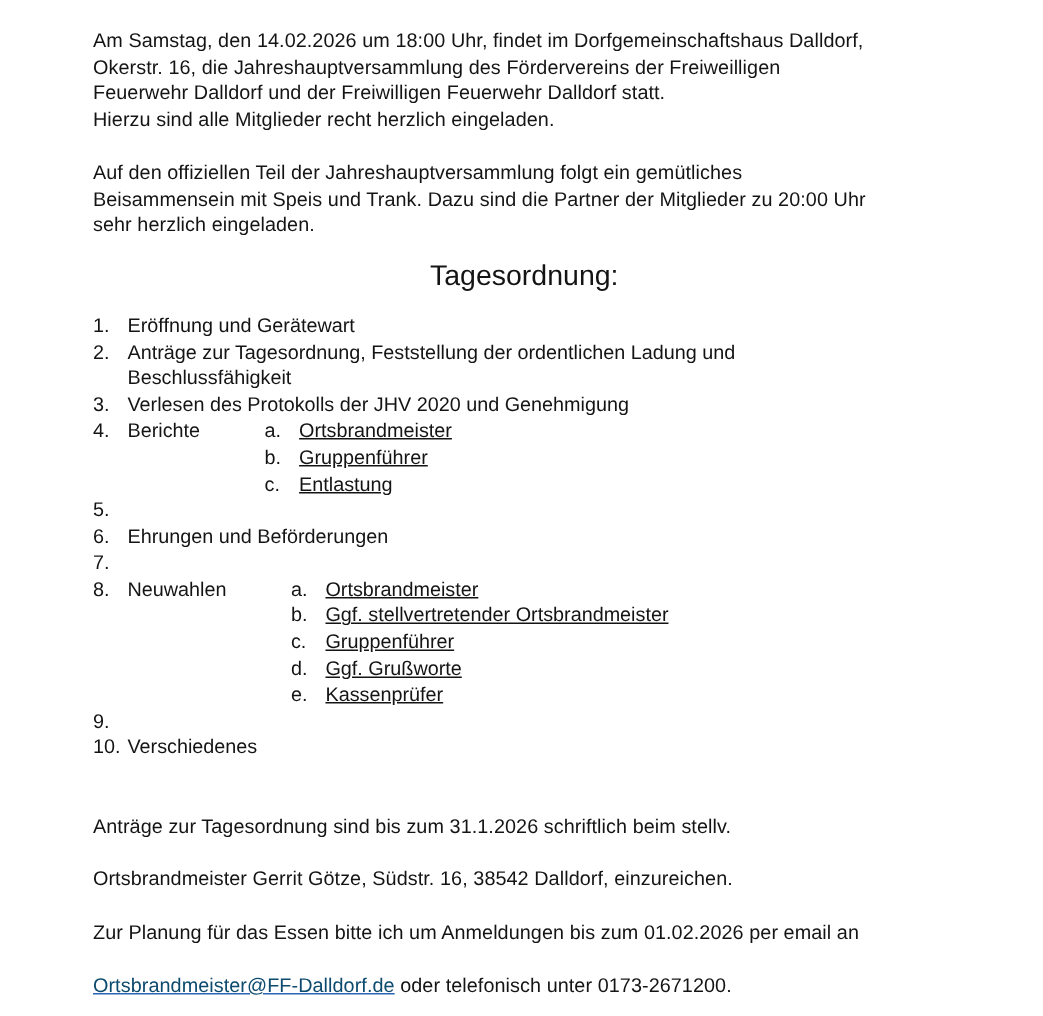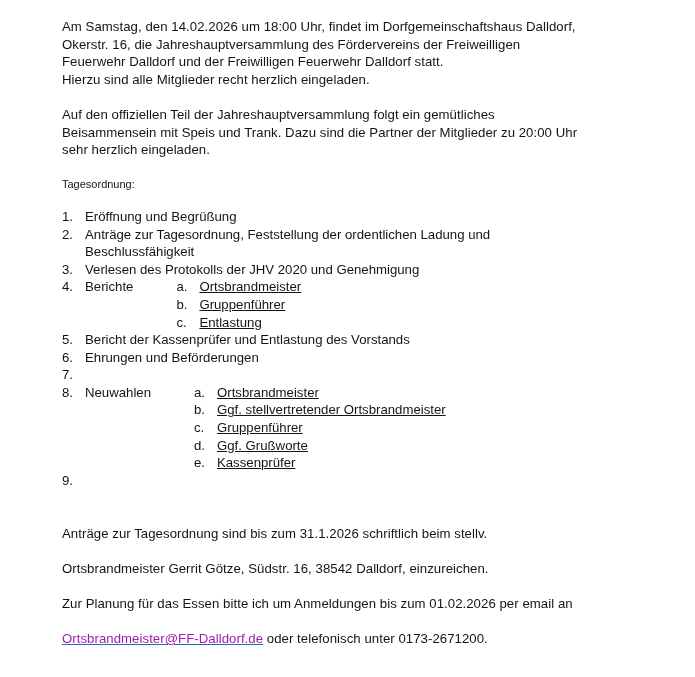--- a/index.html
+++ b/index.html
@@ -27,24 +27,25 @@
     line-height: 17.6px;
     color: #141414;
     margin: 0;
     letter-spacing: 0.05px;
     white-space: pre-line;
   }
   .spacer-para { height: 17.6px; }
   .spacer-half { height: 14px; }
 
   .heading-line {
-    font-size: 11px;
-    line-height: 17.6px;
-    color: #141414;
-    margin: 0;
+    font-size: 19px;
+    line-height: 17.6px;
+    color: #141414;
+    margin: 0;
+    text-align: center;
   }
 
   
   ol.agenda {
     list-style: none;
     margin: 0;
     padding: 0;
   }
   ol.agenda > li {
     display: flex;
@@ -83,21 +84,21 @@
   ol.sub > li .num {
     flex: 0 0 auto;
     width: 23px;
     white-space: pre;
   }
   ol.sub > li .txt { flex: 1 1 auto; text-decoration: underline; }
 
   .item-block { display: block; }
 
   a.maillink {
-    color: #a21caf;
+    color: #0c4a6e;
     text-decoration: underline;
     text-decoration-color: #2a64b4;
   }
 </style>
 </head>
 <body>
 
 <div class="page">
 
   <p class="para">Am Samstag, den 14.02.2026 um 18:00 Uhr, findet im Dorfgemeinschaftshaus Dalldorf,
@@ -114,21 +115,21 @@
   <div class="spacer-para"></div>
 
   <p class="heading-line">Tagesordnung:</p>
 
   <div class="spacer-half"></div>
 
   <ol class="agenda">
 
     <li>
       <span class="num">1.</span>
-      <span class="txt">Eröffnung und Begrüßung</span>
+      <span class="txt">Eröffnung und Gerätewart</span>
     </li>
 
     <li>
       <span class="num">2.</span>
       <span class="txt">Anträge zur Tagesordnung, Feststellung der ordentlichen Ladung und Beschlussfähigkeit</span>
     </li>
 
     <li>
       <span class="num">3.</span>
       <span class="txt">Verlesen des Protokolls der JHV 2020 und Genehmigung</span>
@@ -150,21 +151,20 @@
         </li>
         <li>
           <span class="num">c.</span>
           <span class="txt">Entlastung</span>
         </li>
       </ol>
     </li>
 
     <li>
       <span class="num">5.</span>
-      <span class="txt">Bericht der Kassenprüfer und Entlastung des Vorstands</span>
     </li>
 
     <li>
       <span class="num">6.</span>
       <span class="txt">Ehrungen und Beförderungen</span>
     </li>
 
     <li>
       <span class="num">7.</span>
     </li>
@@ -195,20 +195,24 @@
           <span class="num">e.</span>
           <span class="txt">Kassenprüfer</span>
         </li>
       </ol>
     </li>
 
     <li>
       <span class="num">9.</span>
     </li>
 
+    <li>
+      <span class="num wide">10.</span>
+      <span class="txt">Verschiedenes</span>
+    </li>
 
   </ol>
 
   <div class="spacer-para"></div>
 
   <div class="para">
     <div>Anträge zur Tagesordnung sind bis zum 31.1.2026 schriftlich beim stellv.</div>
     <div>Ortsbrandmeister Gerrit Götze, Südstr. 16, 38542 Dalldorf, einzureichen.</div>
     <div>Zur Planung für das Essen bitte ich um Anmeldungen bis zum 01.02.2026 per email an</div>
     <div><a class="maillink" href="#">Ortsbrandmeister@FF-Dalldorf.de</a><span> oder telefonisch unter 0173-2671200.</span></div>

